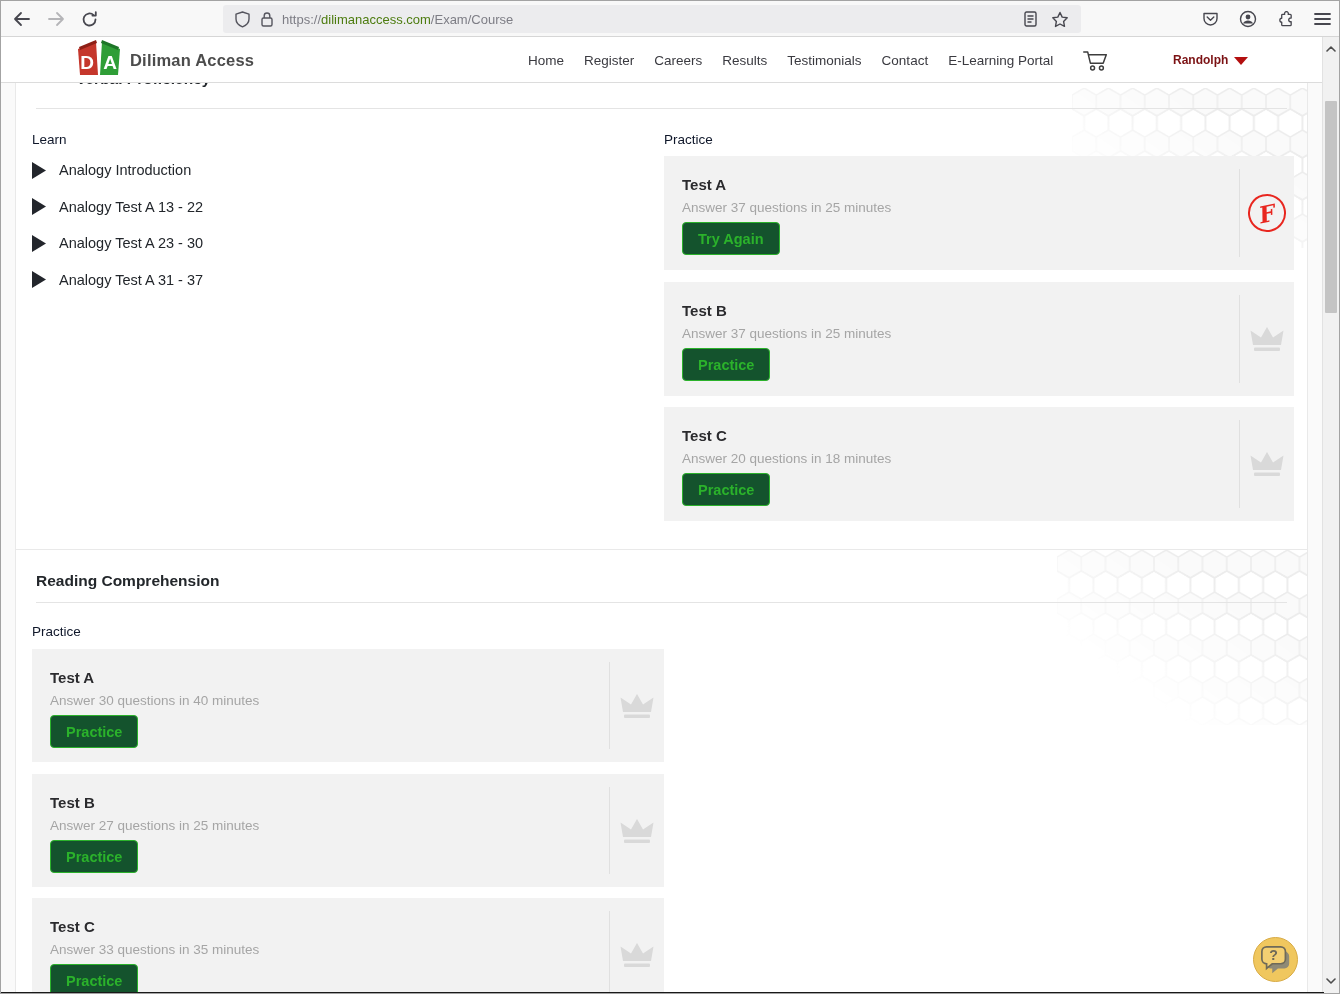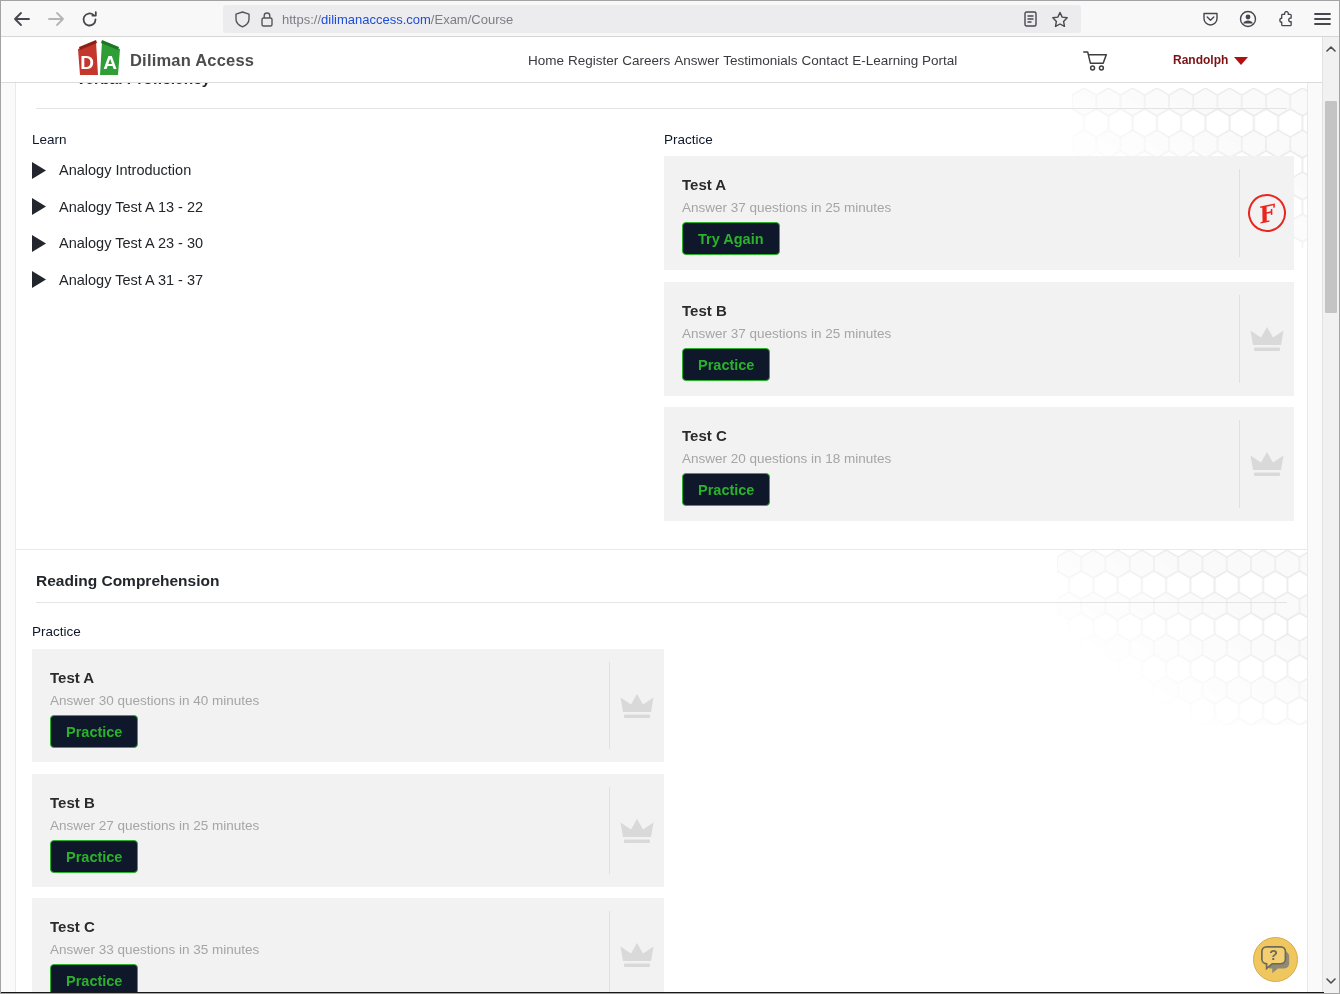--- a/index.html
+++ b/index.html
@@ -8,29 +8,29 @@
 
   
   .chrome { position:absolute; left:0; top:0; width:1340px; height:36px; background:#f8f8f8; border-bottom:1px solid #d6d6d6; }
   .cicon { display:inline-flex; align-items:center; justify-content:center; color:#47474f; }
   .cicon svg { display:block; }
   .nav-btns { position:absolute; left:12px; top:0; height:36px; display:flex; align-items:center; gap:16px; }
   .disabled { color:#b5b5b8; }
   .urlbar { position:absolute; left:222px; top:4px; width:858px; height:28px; background:#ececee; border-radius:3px; display:flex; align-items:center; padding:0 12px; }
   .url-text { flex:1; font-size:13px; white-space:nowrap; overflow:hidden; margin-left:8px; }
   .url-text .dim { color:#7d7d85; }
-  .url-text .strong { color:#1d4ed8; }
+  .url-text .strong { color:#4d7c0f; }
   .urlbar .trail { display:flex; align-items:center; gap:14px; color:#55555e; }
   .chrome-right { position:absolute; right:10px; top:0; height:36px; display:flex; align-items:center; gap:20px; color:#45454d; }
 
   
   .site-header { position:absolute; left:0; top:36px; width:1323px; height:46px; background:#ffffff; border-bottom:1px solid #dcdcdc; z-index:5; }
   .logo { position:absolute; left:73px; top:2px; }
   .brand { position:absolute; left:129px; top:0; height:46px; line-height:46px; font-size:16.5px; font-weight:bold; color:#4c4c4c; letter-spacing:.2px; }
-  .main-nav { position:absolute; left:527px; top:0; height:46px; display:flex; align-items:center; gap:4px; }
+  .main-nav { position:absolute; left:527px; top:0; height:46px; display:flex; align-items:center; gap:20px; }
   .nav-link { font-size:13.5px; color:#3a3a40; cursor:pointer; white-space:nowrap; }
   .cart { position:absolute; left:1081px; top:11px; color:#3d3d3d; cursor:pointer; }
   .user-menu { position:absolute; left:1172px; top:0; height:46px; display:flex; align-items:center; cursor:pointer; }
   .user-name { font-size:12px; font-weight:bold; color:#7b1113; }
   .caret-down { width:0; height:0; border-left:7px solid transparent; border-right:7px solid transparent; border-top:8px solid #b30f0f; margin-left:6px; margin-top:2px; }
 
   
   .page { position:absolute; left:0; top:82px; width:1323px; height:912px; background:#fafafa; overflow:hidden; }
   .card { position:absolute; background:#ffffff; border:1px solid #e9e9e9; }
   .card-vp { left:14px; top:-26px; width:1293px; height:566px; }
@@ -49,21 +49,21 @@
   .col-label { position:absolute; font-size:13.5px; color:#0f172a; z-index:1; }
 
   .learn-list { position:absolute; left:16px; top:94px; z-index:1; }
   .learn-item { display:flex; align-items:center; height:36.5px; cursor:pointer; }
   .play-icon { display:inline-flex; margin-right:13px; }
   .learn-label { font-size:14.5px; color:#22262b; }
 
   .pcard { position:absolute; width:630px; height:114px; background:#f2f2f2; z-index:1; }
   .pc-title { position:absolute; left:18px; top:20px; font-size:15px; font-weight:bold; color:#2b2b2e; }
   .pc-sub { position:absolute; left:18px; top:44px; font-size:13.5px; color:#a5a5a5;text-align:center; }
-  .pc-btn { position:absolute; left:18px; top:66px; height:33px; padding:0 15px; background:#0f172a; border:1px solid #2bb22b; border-radius:4px; color:#2bb22b; font-size:14.5px; font-weight:bold; font-family:"Liberation Sans",sans-serif; cursor:pointer; }
+  .pc-btn { position:absolute; left:18px; top:66px; height:33px; padding:0 15px; background:#14532d; border:1px solid #2bb22b; border-radius:4px; color:#2bb22b; font-size:14.5px; font-weight:bold; font-family:"Liberation Sans",sans-serif; cursor:pointer; }
   .pc-side { position:absolute; right:0; top:0; bottom:0; width:55px; display:flex; align-items:center; justify-content:center; }
   .pc-side::before { content:""; position:absolute; left:0; top:13px; bottom:13px; width:1px; background:#e0e0e0; }
   .f-badge { display:flex; align-items:center; justify-content:center; width:38px; height:38px; border:2.5px solid #e8261f; border-radius:50%; transform:rotate(-14deg); }
   .f-badge i { font-family:"DejaVu Serif", serif; font-style:italic; font-weight:bold; font-size:23px; color:#e8261f; transform:rotate(2deg); }
 
   
   .help-fab { position:absolute; left:1252px; top:854px; width:45px; height:45px; border-radius:50%; background:#f0c75e; border:1px solid #d8ab45; display:flex; align-items:center; justify-content:center; cursor:pointer; z-index:6; }
 
   
   .scrollbar { position:absolute; right:0; top:36px; bottom:0; width:17px; background:#f1f1f1; border-left:1px solid #e2e2e2; z-index:7; }
@@ -163,21 +163,21 @@
         <text x="13" y="30" font-size="19" font-weight="bold" fill="#ffffff" text-anchor="middle" font-family="Liberation Sans, sans-serif">D</text>
         <text x="36" y="30" font-size="19" font-weight="bold" fill="#ffffff" text-anchor="middle" font-family="Liberation Sans, sans-serif">A</text>
       </svg>
     </span>
     <span class="brand">Diliman Access</span>
 
     <nav class="main-nav">
       <span class="nav-link">Home</span>
       <span class="nav-link">Register</span>
       <span class="nav-link">Careers</span>
-      <span class="nav-link">Answer</span>
+      <span class="nav-link">Results</span>
       <span class="nav-link">Testimonials</span>
       <span class="nav-link">Contact</span>
       <span class="nav-link">E-Learning Portal</span>
     </nav>
 
     <span class="cart">
       <svg width="30" height="25" viewBox="0 0 34 27" fill="none" stroke="#3d3d3d" stroke-width="1.7" stroke-linejoin="round" stroke-linecap="round">
         <path d="M2 4 h4.5 l3 12.5 h14.5 l3.5 -9.5 H8.5"></path>
         <circle cx="12" cy="22" r="2.2"></circle>
           <circle cx="22" cy="22" r="2.2"></circle>

